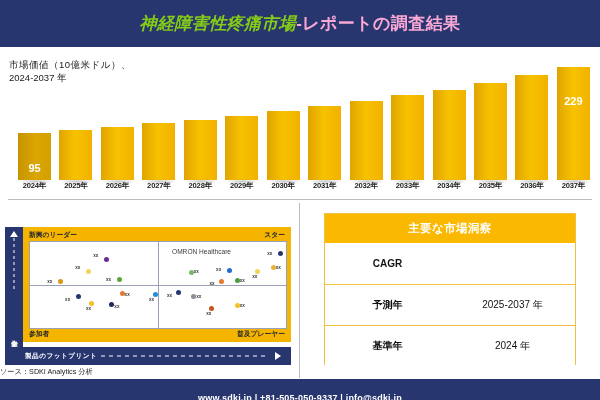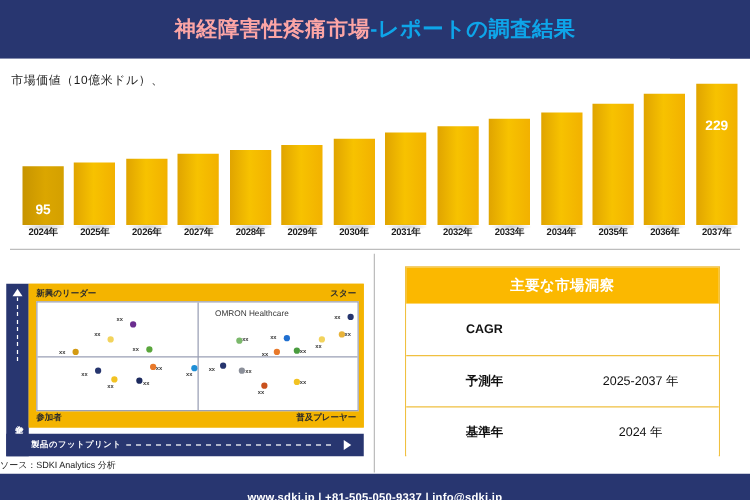--- a/index.html
+++ b/index.html
@@ -19,22 +19,22 @@
   .header {
     position: absolute; left: 0; top: 0;
     width: 600px; height: 47px;
     background: #283670;
     display: flex; align-items: center; justify-content: center;
   }
   .header-title {
     font-size: 17px; font-weight: bold; letter-spacing: .4px;
     white-space: nowrap;
   }
-  .header-title .t-main { color: #fca5a5; }
-  .header-title .t-accent { color: #0ea5e9; }
+  .header-title .t-main { color: #84cc16; font-style: italic; }
+  .header-title .t-accent { color: #f9a8d4; }
 
   
   .chart-section {
     position: absolute; left: 0; top: 47px;
     width: 536px; height: 152px;
     background: #ffffff;
   }
   .chart-subtitle {
     position: absolute; left: 9px; top: 11px;
     font-size: 9.5px; color: #1a1a1a; line-height: 13px;
@@ -249,20 +249,21 @@
 
   <div class="header">
     <div class="header-title">
       <span class="t-main">神経障害性疼痛市場</span><span class="t-accent">-レポートの調査結果</span>
     </div>
   </div>
 
   <div class="chart-section">
     <div class="chart-subtitle">
       <div>市場価値（10億米ドル）、</div>
+      <div class="line2">2024-2037 年</div>
     </div>
     <div class="plot">
       <div class="bars" id="bars">
           <div class="bar-col">
             <div class="bar first" style="height: 47px;">
               <div class="bar-shadow"></div>
               <div class="bar-value low">95</div>
             </div>
           </div>
           <div class="bar-col">

